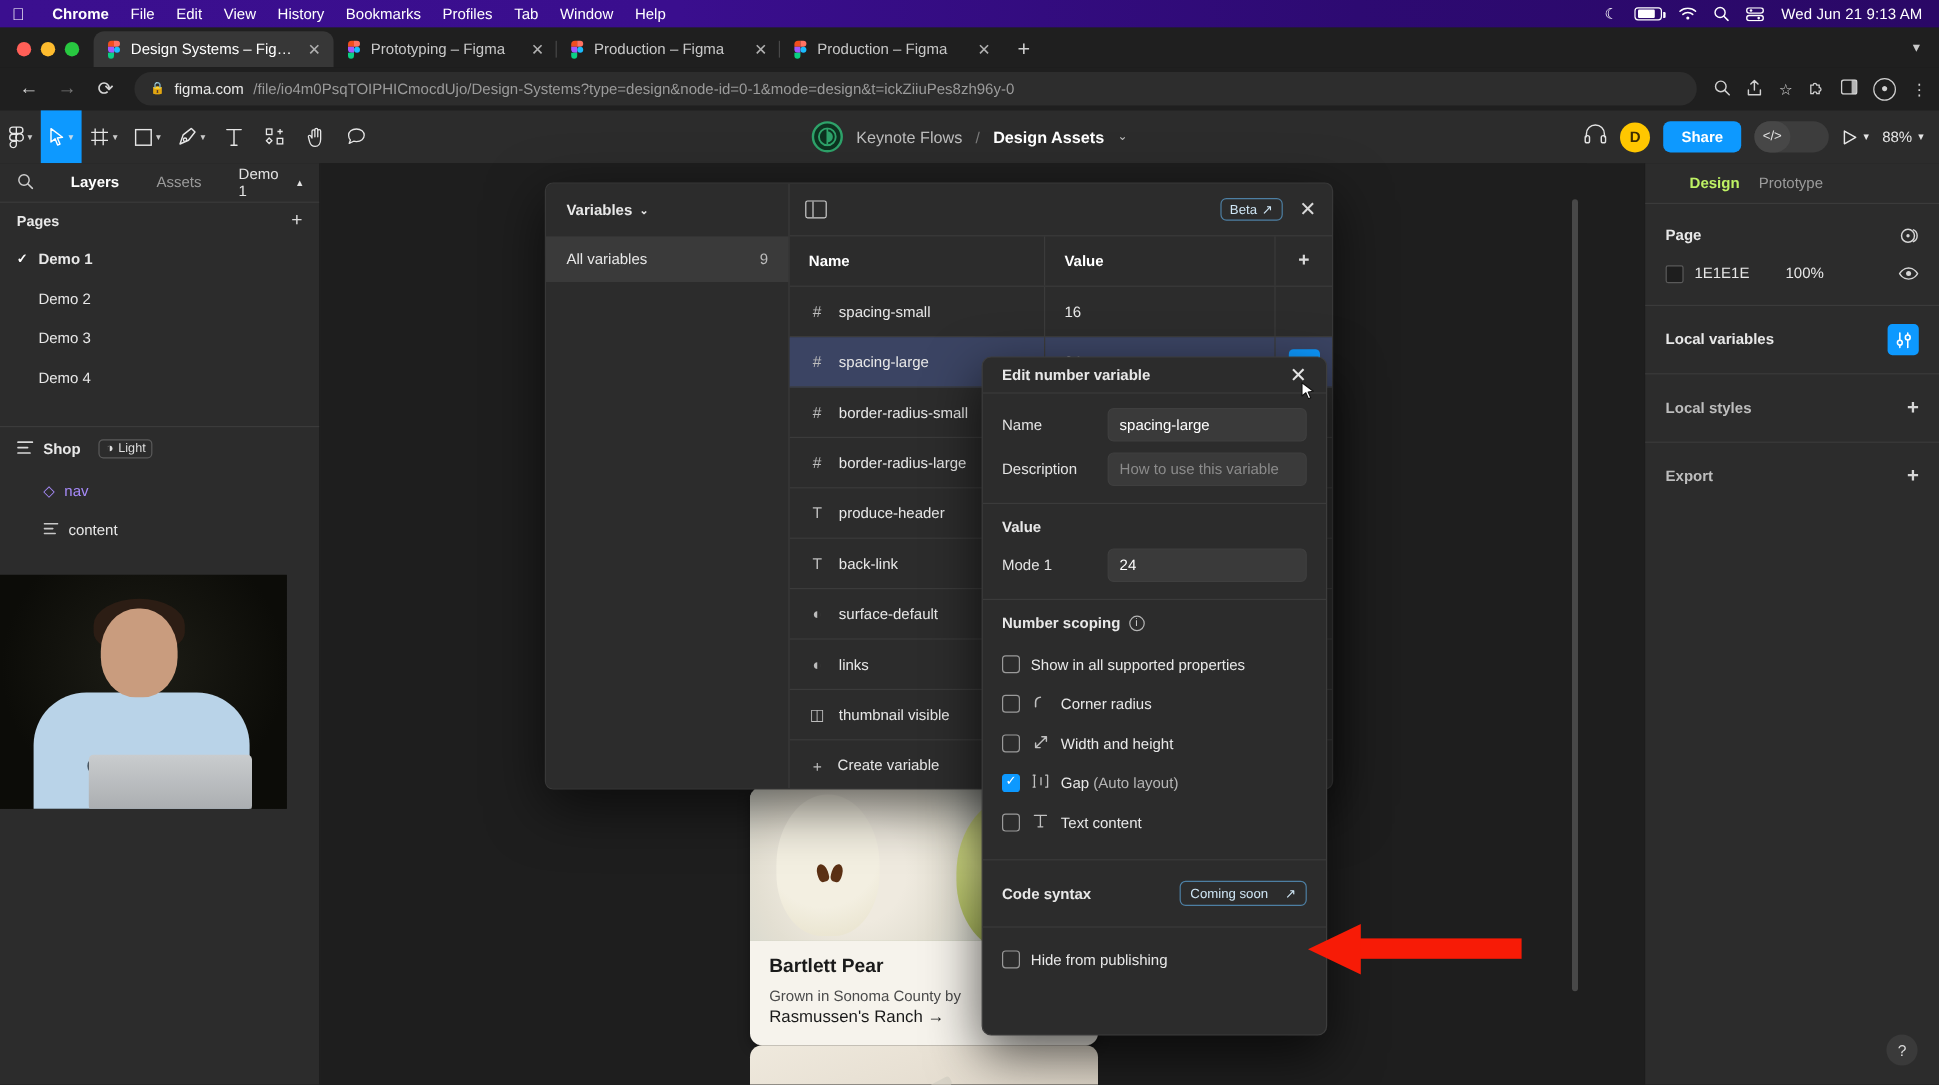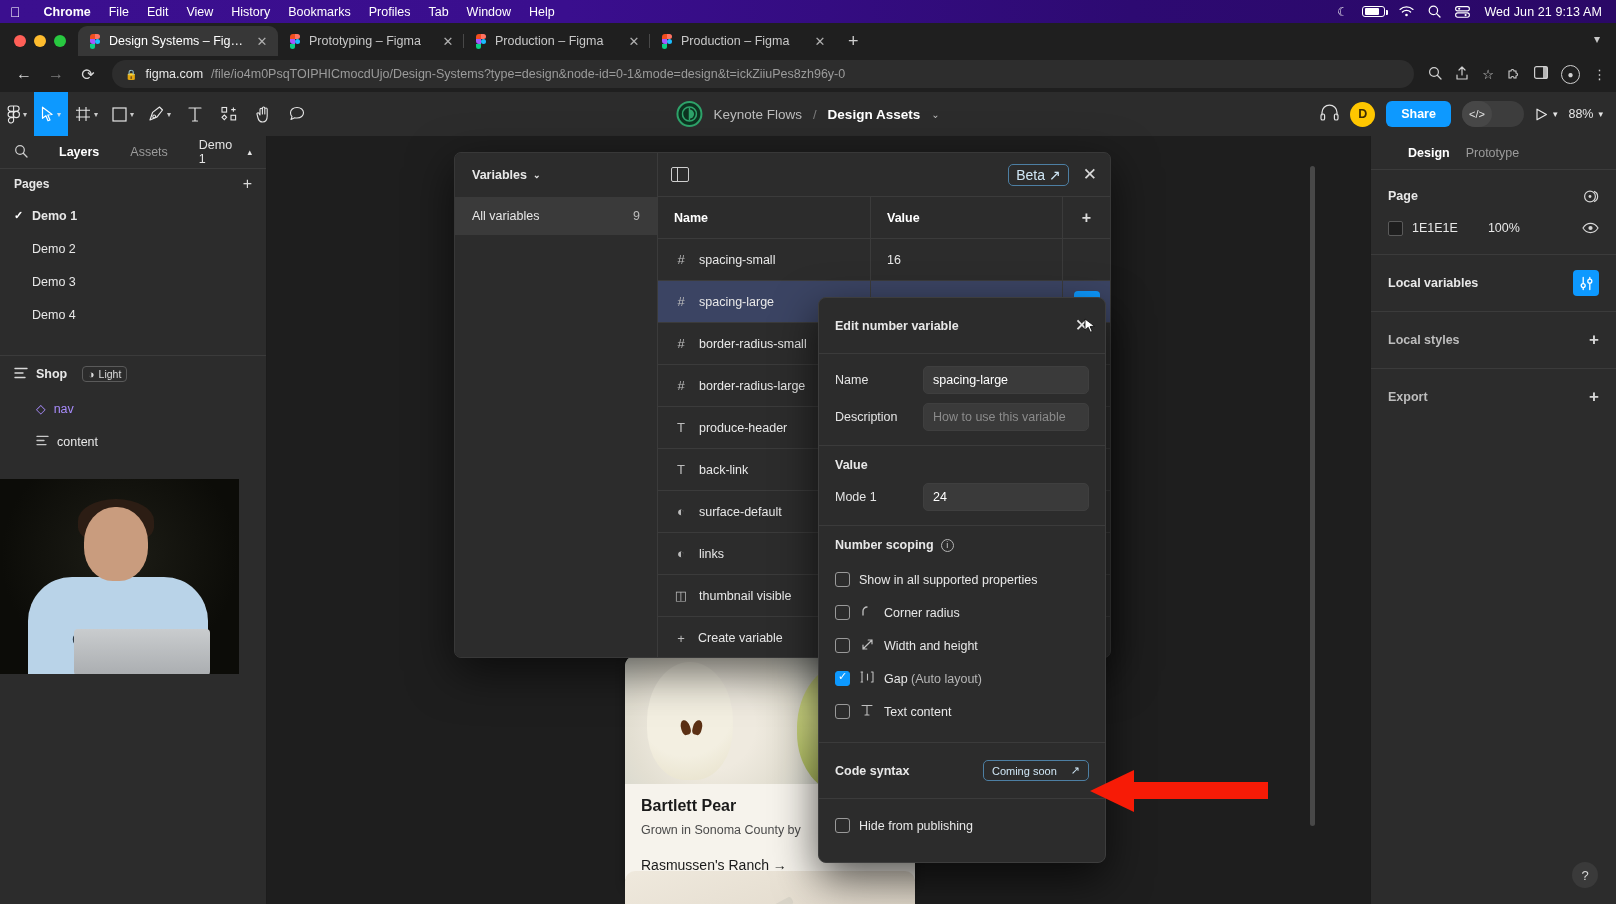--- a/index.html
+++ b/index.html
@@ -136,21 +136,21 @@
     background: radial-gradient(circle at 35% 30%, #d4dd86 0 25%, #b7c468 60%, #8b9a46 100%);
   }
   .card .pear2 {
     position: absolute; left: 22px; top: 6px; width: 86px; height: 118px; border-radius: 50% 50% 44% 44%;
     background: radial-gradient(circle at 45% 40%, #f3efe1 0 55%, #e6e0c9 100%);
   }
   .card .seed { position: absolute; width: 9px; height: 15px; background: #5b3014; border-radius: 60% 60% 40% 40%; }
   .card .body { padding: 13px 16px 16px; }
   .card h3 { font-size: 16px; color: #1a1a1a; font-weight: 700; margin-bottom: 7px; }
   .card p { font-size: 12.5px; color: #4b4b4b; line-height: 1.35; }
-  .card .link { font-size: 14px; color: #1a1a1a; margin-top: 18px; }
+  .card .link { font-size: 14px; color: #1a1a1a; margin-top: 0; }
   .card2 { position: absolute; left: 358px; top: 735px; width: 290px; height: 110px; border-radius: 10px;
            background: linear-gradient(160deg,#efe9dd,#d9cfc0); overflow: hidden; }
   .card2 .stick { position: absolute; left: 122px; top: 36px; width: 48px; height: 8px;
                   background: #d9d4c8; transform: rotate(-28deg); border-radius: 3px; }
 
   
   .varmodal {
     position: absolute; left: 454px; top: 152px; width: 657px; height: 506px;
     background: #2c2c2c; border: 1px solid #383838; border-radius: 7px;
     box-shadow: 0 14px 46px rgba(0,0,0,.6); color: #e8e8e8; overflow: hidden;
@@ -159,40 +159,40 @@
              border-right: 1px solid #3b3b3b; }
   .vm-left-head { height: 44px; display: flex; align-items: center; gap: 6px; padding: 0 17px; font-size: 12.5px; font-weight: 600; }
   .vm-allvars { height: 38px; margin: 0; display: flex; align-items: center; padding: 0 17px;
                 background: #3a3a3a; font-size: 12.5px; }
   .vm-allvars .count { margin-left: auto; color: #bcbcbc; }
   .vm-right { position: absolute; left: 203px; top: 0; right: 0; height: 100%; }
   .vm-top { height: 44px; display: flex; align-items: center; padding: 0 13px; border-bottom: 1px solid #3b3b3b; }
   .vm-top .panel-ic { width: 18px; height: 15px; border: 1.4px solid #cfcfcf; border-radius: 2px; position: relative; }
   .vm-top .panel-ic:after { content:""; position:absolute; left:5px; top:0; bottom:0; width:1.4px; background:#cfcfcf; }
   .beta { margin-left: auto; display: inline-flex; align-items: center; gap: 4px; border: 1px solid #4d7fa3;
-          border-radius: 5px; padding: 2px 7px; font-size: 14px; color: #cfe6f5; }
+          border-radius: 5px; padding: 2px 7px; font-size: 11px; color: #cfe6f5; }
   .vm-close { margin-left: 14px; font-size: 17px; color: #d8d8d8; line-height: 1; }
   .vtable { width: 100%; }
   .vrow { display: flex; height: 42px; align-items: center; border-bottom: 1px solid #3b3b3b; font-size: 12.5px; }
   .vrow.head { font-weight: 700; color: #fff; }
   .vrow.sel { background: #3b4463; }
   .vcell-name { width: 212px; display: flex; align-items: center; gap: 11px; padding: 0 16px; }
   .vcell-val { flex: 1; padding: 0 16px; border-left: 1px solid #3b3b3b; height: 100%; display: flex; align-items: center; }
   .vcell-add { width: 48px; display: flex; align-items: center; justify-content: center;
                border-left: 1px solid #3b3b3b; height: 100%; font-size: 16px; color: #dadada; }
   .vic { width: 14px; color: #bdbdbd; font-size: 13px; text-align: center; flex: 0 0 14px; }
   .create-var { height: 42px; display: flex; align-items: center; gap: 10px; padding: 0 16px; font-size: 12.5px; color: #e6e6e6; }
 
   
   .editdlg {
     position: absolute; left: 818px; top: 297px; width: 288px; height: 566px;
     background: #2c2c2c; border: 1px solid #3d3d3d; border-radius: 8px;
     box-shadow: 0 16px 44px rgba(0,0,0,.65); color: #e8e8e8; overflow: hidden;
   }
-  .ed-head { height: 56px; display: flex; align-items: center; padding: 0 16px; font-size: 12.5px; font-weight: 700;
+  .ed-head { height: 30px; display: flex; align-items: center; padding: 0 16px; font-size: 12.5px; font-weight: 700;
              border-bottom: 1px solid #3b3b3b; }
   .ed-head .x { margin-left: auto; font-size: 17px; font-weight: 400; color: #e4e4e4; line-height: 1; }
   .ed-sec { padding: 12px 16px 14px; border-bottom: 1px solid #3b3b3b; }
   .ed-field { display: flex; align-items: center; margin-bottom: 9px; }
   .ed-field:last-child { margin-bottom: 0; }
   .ed-label { width: 88px; font-size: 12.5px; color: #e4e4e4; flex: 0 0 88px; }
   .ed-input { flex: 1; height: 28px; background: #3a3a3a; border: 1px solid #3f3f3f; border-radius: 5px;
               display: flex; align-items: center; padding: 0 9px; font-size: 12.5px; color: #ffffff; }
   .ed-input.ph { color: #8b8b8b; }
   .ed-title { font-size: 12.5px; font-weight: 700; margin-bottom: 11px; display: flex; align-items: center; gap: 7px; }
@@ -208,21 +208,21 @@
             display: inline-flex; align-items: center; gap: 14px; }
 
   
   .rightpanel {
     position: absolute; top: 136px; right: 0; width: 246px; height: 768px;
     background: #2c2c2c; border-left: 1px solid #1c1c1c; color: #e8e8e8;
   }
   .rp-tabs { height: 34px; display: flex; align-items: center; gap: 16px; padding: 0 17px; font-size: 12.5px;
              border-bottom: 1px solid #3b3b3b; }
   .rp-tabs .t { color: #9b9b9b; }
-  .rp-tabs .t.on { color: #ffffff; font-weight: 700; padding-left: 20px; }
+  .rp-tabs .t.on { color: #bef264; font-weight: 700; padding-left: 20px; }
   .rp-sec { border-bottom: 1px solid #3b3b3b; padding: 10px 0; }
   .rp-row { height: 32px; display: flex; align-items: center; padding: 0 17px; font-size: 12.5px; }
   .rp-row.title { font-weight: 700; }
   .rp-row .end { margin-left: auto; display: flex; align-items: center; gap: 8px; color: #d6d6d6; font-size: 14px; }
   .swatch { width: 15px; height: 15px; border-radius: 2px; border: 1px solid #5a5a5a; margin-right: 9px; }
   .pct { margin-left: 30px; color: #e8e8e8; }
   .btn-blue { width: 26px; height: 26px; background: #0d99ff; border-radius: 4px;
               display: flex; align-items: center; justify-content: center; }
   .canvas-vscroll { position: absolute; left: 1310px; top: 166px; width: 5px; height: 660px;
                     background: #484848; border-radius: 3px; }

